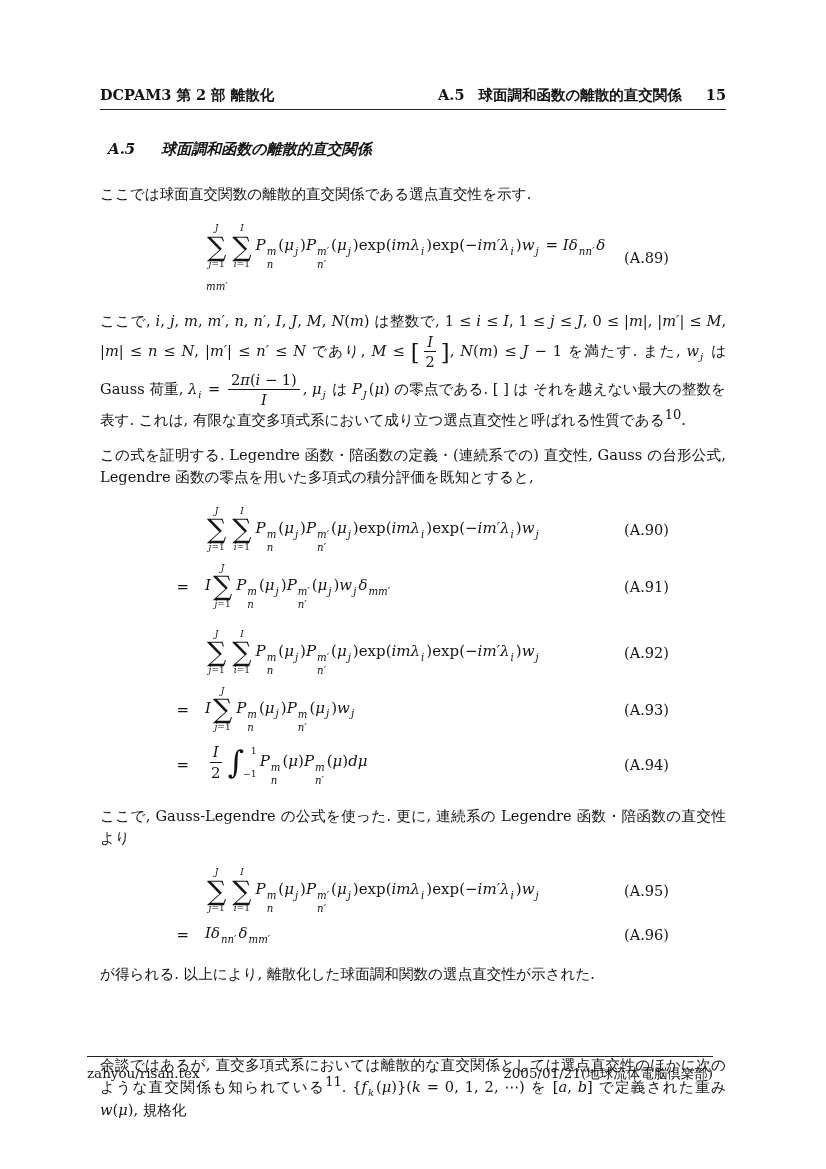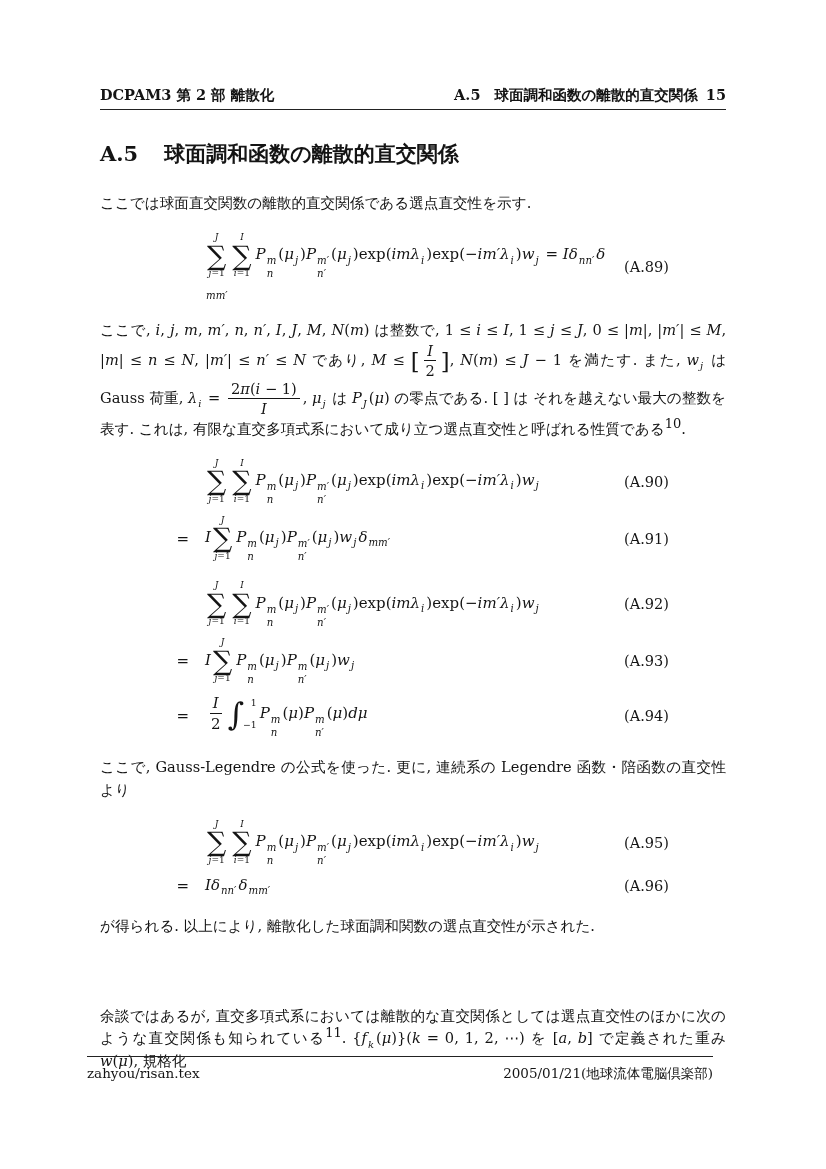--- a/index.html
+++ b/index.html
@@ -7,26 +7,26 @@
   .page {
     position:relative; width:826px; height:1169px; background:#fff;
     font-family:"DejaVu Serif","Liberation Serif",serif; color:#141414;
     overflow:hidden;
   }
   .content { position:absolute; left:100px; top:86px; width:626px; }
 
   
   .pageheader { display:flex; justify-content:space-between; align-items:baseline;
     font-weight:bold; font-size:14.5px; }
-  .hright .pagenum { margin-left:8px; }
+  .hright .pagenum { margin-left:24px; }
   .hright .hsecno { margin-right:14px; }
   .headrule { border-top:1px solid #222; margin-top:4px; }
 
   
-  .sectitle { font-size:21px; font-weight:bold; margin:30px 0 24px 0; }
+  .sectitle { font-size:15px; font-weight:bold; margin:30px 0 24px 8px;font-style:italic; }
   .sectitle .secno { margin-right:26px; }
 
   
   p.para { font-size:14.6px; line-height:1.52; text-align:justify; margin:13px 0; }
   p.para .jp { font-style:normal; }
   sup.fnref { font-size:13px; line-height:0; vertical-align:super; }
 
   
   .math { white-space:normal; }
   .mi { font-style:italic; }
@@ -133,20 +133,21 @@
             </span></span><span class="jp"> は Gauss 荷重, </span><span class="math"><span class="mi">λ</span><span class="scr scr-i">
               <span class="ssub"><span class="mi">i</span></span>
             </span><span class="mo"> </span><span class="mo">=</span><span class="mo"> </span><span class="frac">
               <span class="num"><span class="mo">2</span><span class="mi">π</span><span class="mo">(</span><span class="mi">i</span><span class="mo"> </span><span class="mo">−</span><span class="mo"> </span><span class="mo">1</span><span class="mo">)</span></span>
               <span class="den"><span class="mi">I</span></span>
             </span><span class="mo">,</span><span class="mo"> </span><span class="mi">μ</span><span class="scr scr-i">
               <span class="ssub"><span class="mi">j</span></span>
             </span></span><span class="jp"> は </span><span class="math"><span class="mi">P</span><span class="scr scr-i">
               <span class="ssub"><span class="mi">J</span></span>
             </span><span class="mo">(</span><span class="mi">μ</span><span class="mo">)</span></span><span class="jp"> の零点である. [ ] は それを越えない最大の整数を表す. これは, 有限な直交多項式系において成り立つ選点直交性と呼ばれる性質である</span><sup class="fnref">10</sup><span class="jp">.</span></p>
+        <p class="para"><span class="jp">この式を証明する. Legendre 函数・陪函数の定義・(連続系での) 直交性, Gauss の台形公式, Legendre 函数の零点を用いた多項式の積分評価を既知とすると,</span></p>
         <div class="eqblock">
           <div class="eqrow">
             <span class="eqpre"></span>
             <span class="eqbody"><span class="math"><span class="bigop">
                   <span class="lim"><span class="mi">J</span></span>
                   <span class="sigma">∑</span>
                   <span class="lim"><span class="mi">j</span><span class="mo">=</span><span class="mo">1</span></span>
                 </span><span class="bigop">
                   <span class="lim"><span class="mi">I</span></span>
                   <span class="sigma">∑</span>

